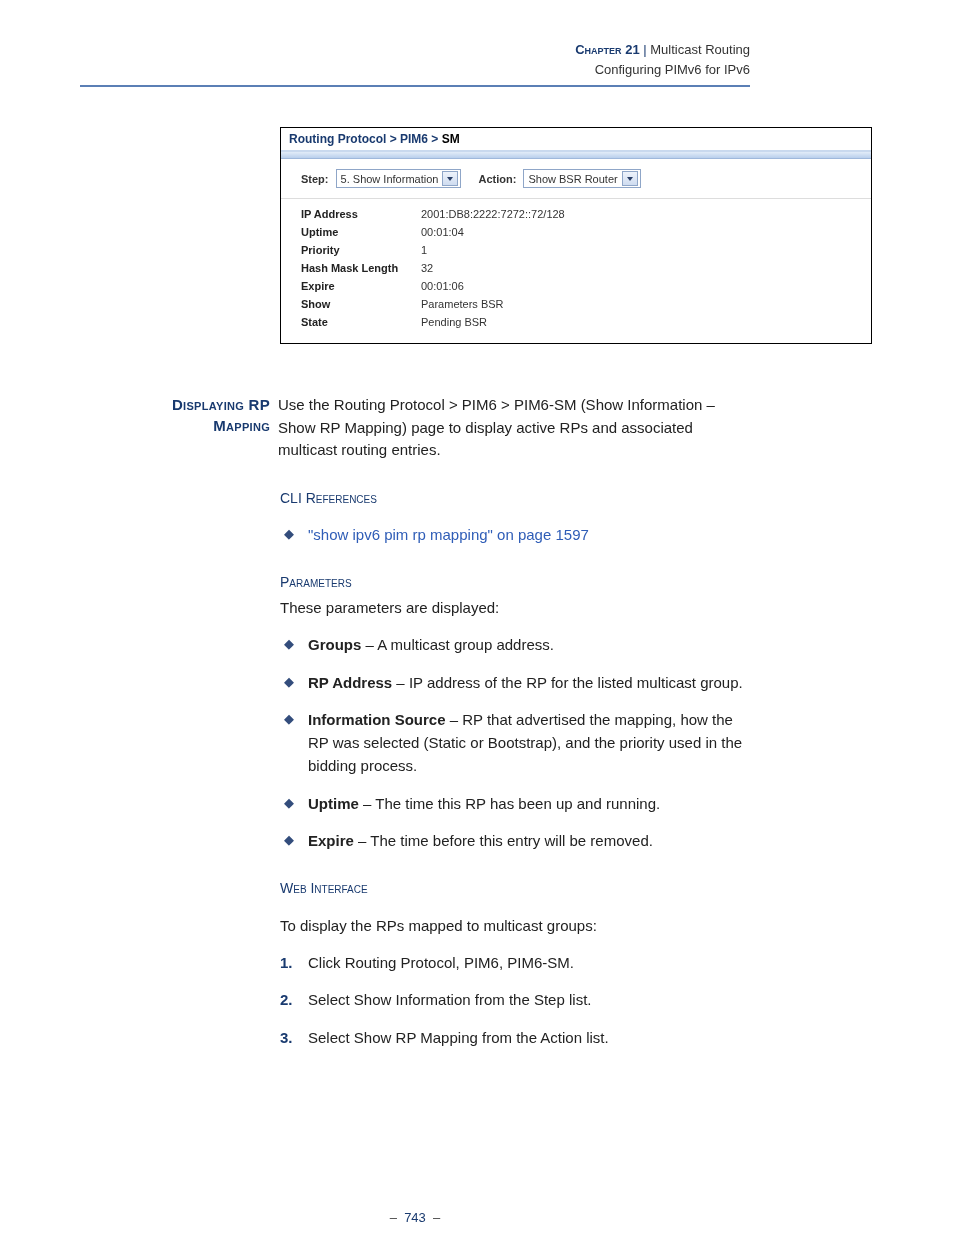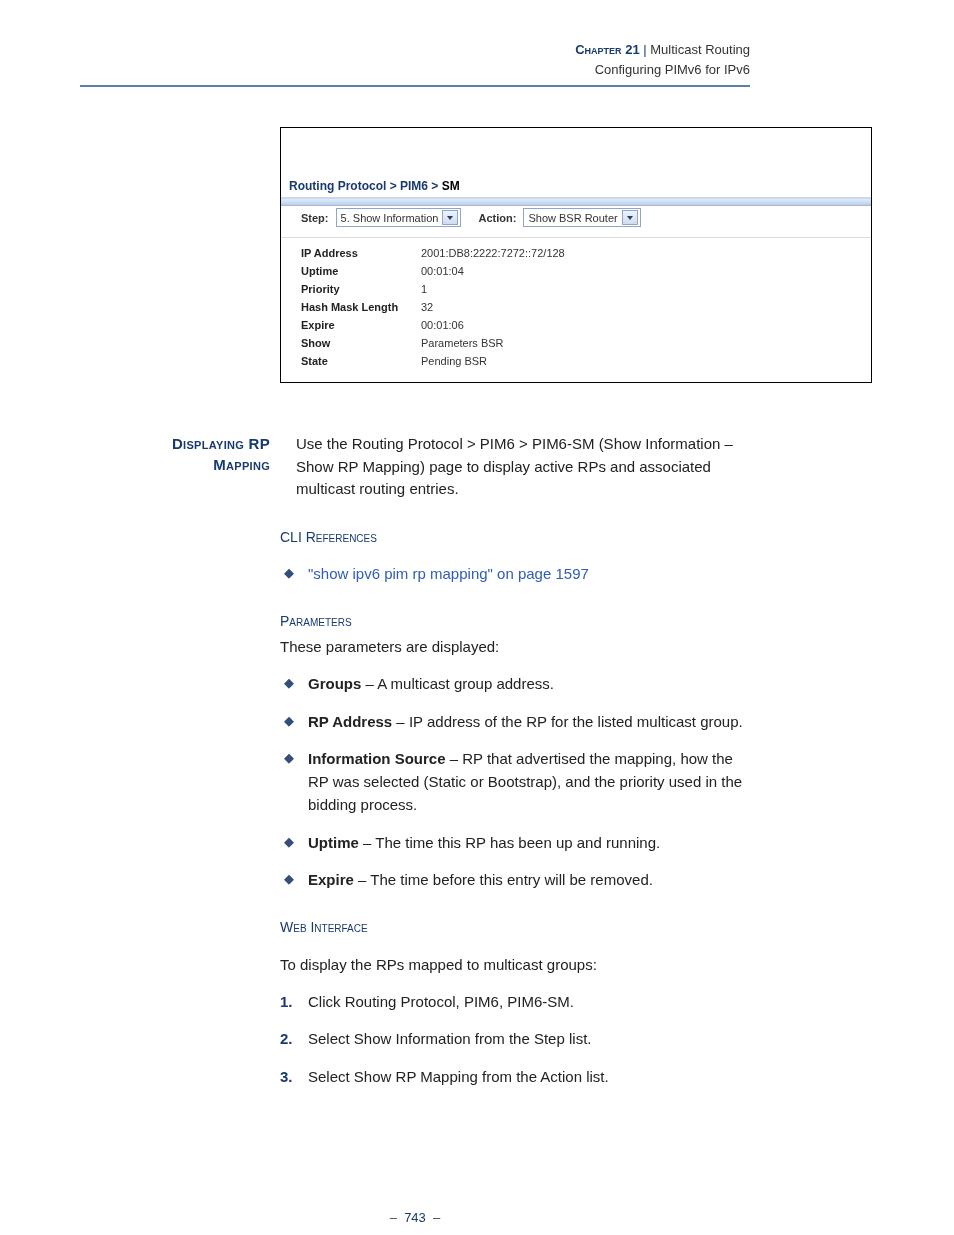--- a/index.html
+++ b/index.html
@@ -43,31 +43,30 @@
     width: 590px;
     border: 1px solid #000;
     font-family: Arial, sans-serif;
   }
   .bc-bar {
     padding: 4px 8px;
     border-bottom: 2px solid #c9d9ee;
     font-size: 12px;
     color: #193a6f;
     font-weight: bold;
-    margin-top: 47px;
   }
   .bc-link { color: #193a6f; }
   .bc-last { color: #000; }
   .grad-bar {
     height: 6px;
     background: linear-gradient(#e2ecf8, #b9cfec);
     border-bottom: 1px solid #9fb8db;
   }
   .ctrl-row {
-    padding: 2px 20px 10px 20px;
+    padding: 10px 20px 10px 20px;
     font-size: 11px;
     color: #333;
     border-bottom: 1px solid #ddd;
   }
   .ctrl-row .lbl { font-weight: bold; margin-right: 4px; }
   .ctrl-sel {
     display: inline-flex;
     align-items: center;
     border: 1px solid #8fa6c8;
     background: #fff;
@@ -98,21 +97,21 @@
     font-size: 11px;
   }
   .kv-row { display: flex; padding: 3px 0; }
   .kv-k { width: 120px; font-weight: bold; color: #222; }
   .kv-v { color: #333; }
 
   .body-block {
     margin-top: 50px;
     margin-left: 80px;
     display: flex;
-    gap: 26px;
+    gap: 8px;
   }
   .margin-head {
     width: 110px;
     flex: 0 0 110px;
     text-align: right;
     color: #193a6f;
     font-weight: bold;
     font-size: 15px;
     font-variant: small-caps;
     letter-spacing: .3px;

